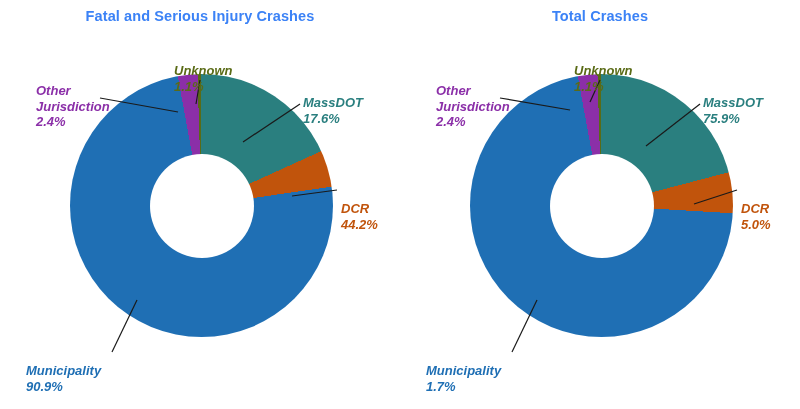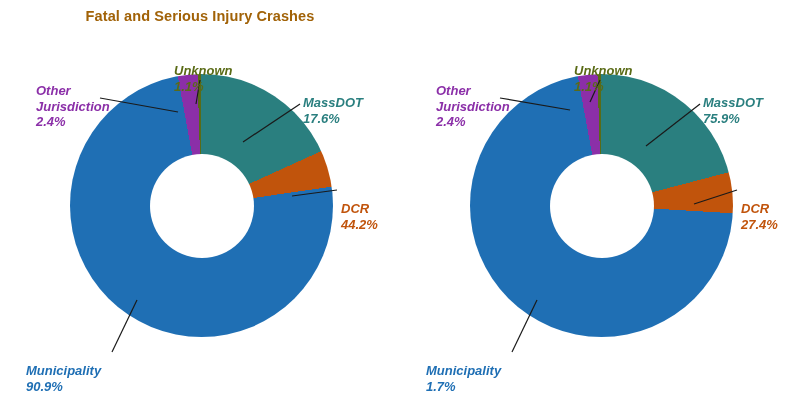--- a/index.html
+++ b/index.html
@@ -29,21 +29,21 @@
   .panel-right { left: 400px; }
 
   .panel-title {
     position: absolute;
     top: 8px;
     left: 0;
     width: 400px;
     text-align: center;
     font-size: 14.5px;
     font-weight: bold;
-    color: #a16207;
+    color: #3b82f6;
     letter-spacing: 0.1px;
   }
 
   .donut-wrap {
     position: absolute;
     left: 70px;
     top: 74px;
     width: 263px;
     height: 263px;
   }
@@ -131,20 +131,21 @@
     </div>
 
     <div class="label" style="left:174px; top:48px; color:#5a6b16;">
       <span>Unknown</span>
       <span class="pct">1.1%</span>
     </div>
   </div>
 
   <div class="panel panel-right">
 
+    <div class="panel-title">Total Crashes</div>
 
     <div class="donut-wrap">
       <div class="donut" id="donut-right" style="background: conic-gradient(rgb(42, 127, 127) 2.2deg, rgb(42, 127, 127) 75.353deg, rgb(193, 84, 12) 75.353deg, rgb(193, 84, 12) 93.371deg, rgb(31, 111, 180) 93.371deg, rgb(31, 111, 180) 349.587deg, rgb(139, 47, 168) 349.587deg, rgb(139, 47, 168) 358.236deg, rgb(90, 107, 22) 358.236deg, rgb(90, 107, 22) 362.2deg, rgb(42, 127, 127) 362.2deg, rgb(42, 127, 127) 360deg);"></div>
       <div class="donut-hole"></div>
     </div>
 
     <svg class="leaders">
       <line x1="300" y1="104" x2="246" y2="146" stroke="#1a1a1a" stroke-width="1.2"></line>
       <line x1="337" y1="190" x2="294" y2="204" stroke="#1a1a1a" stroke-width="1.2"></line>
       <line x1="112" y1="352" x2="137" y2="300" stroke="#1a1a1a" stroke-width="1.2"></line>
@@ -152,21 +153,21 @@
       <line x1="200" y1="80" x2="190" y2="102" stroke="#1a1a1a" stroke-width="1.2"></line>
     </svg>
 
     <div class="label" style="left:303px; top:80px; color:#2a7f7f;">
       <span>MassDOT</span>
       <span class="pct">75.9%</span>
     </div>
 
     <div class="label" style="left:341px; top:186px; color:#c1540c;">
       <span>DCR</span>
-      <span class="pct">27.4%</span>
+      <span class="pct">5.0%</span>
     </div>
 
     <div class="label" style="left:26px; top:348px; color:#1f6fb4;">
       <span>Municipality</span>
       <span class="pct">1.7%</span>
     </div>
 
     <div class="label" style="left:36px; top:68px; color:#8b2fa8; text-align:left;">
       <span>Other
 Jurisdiction</span>

